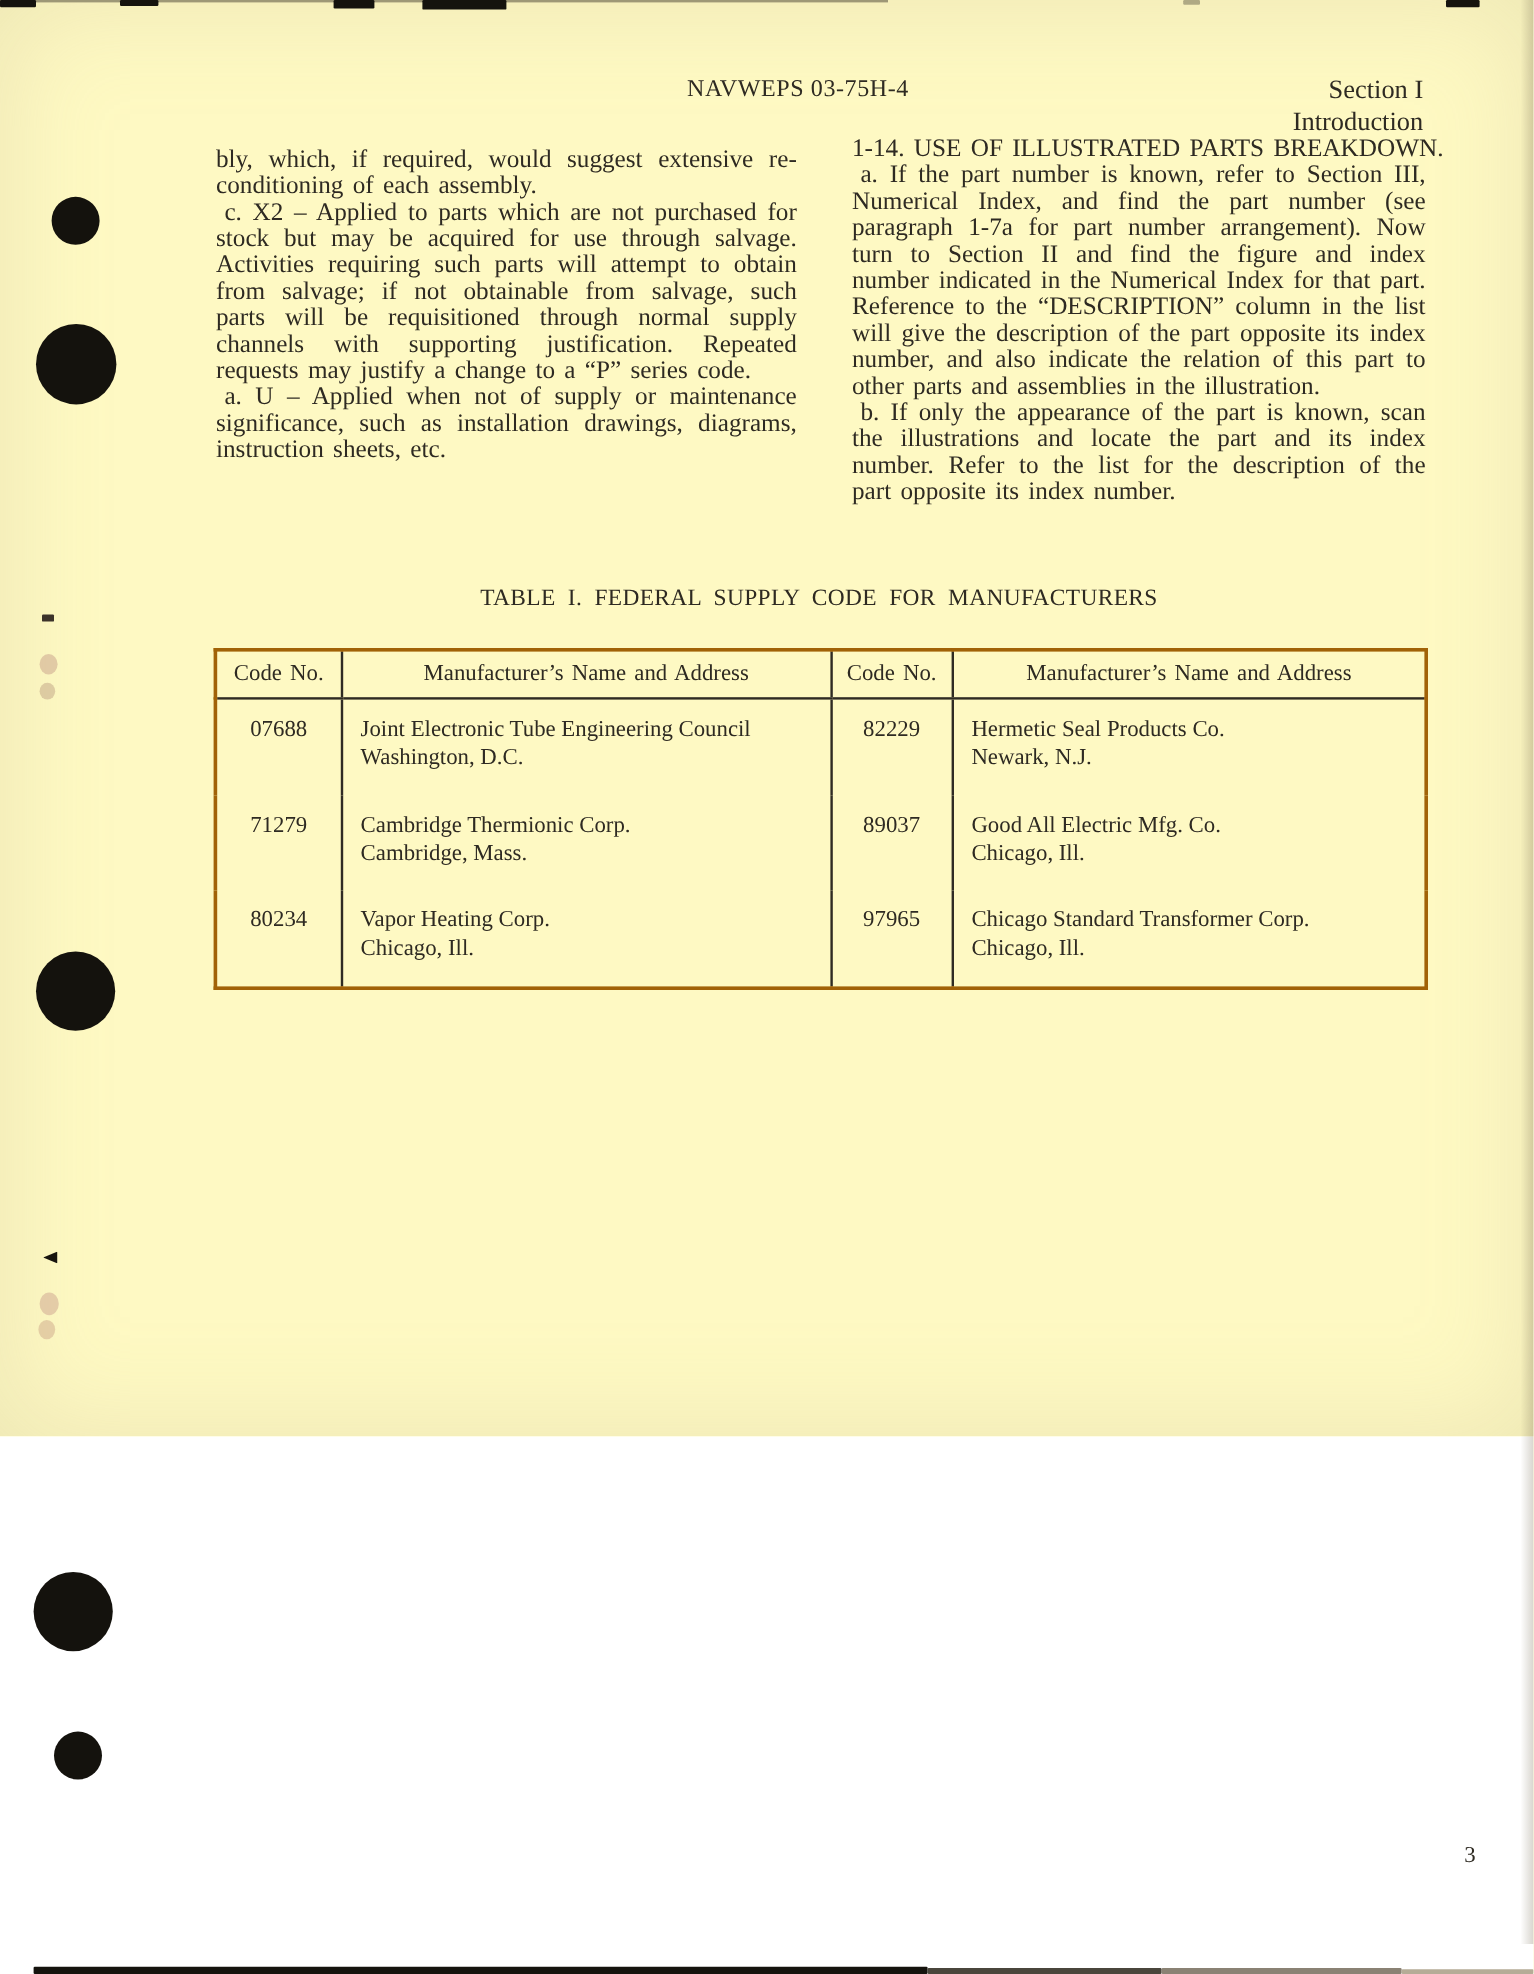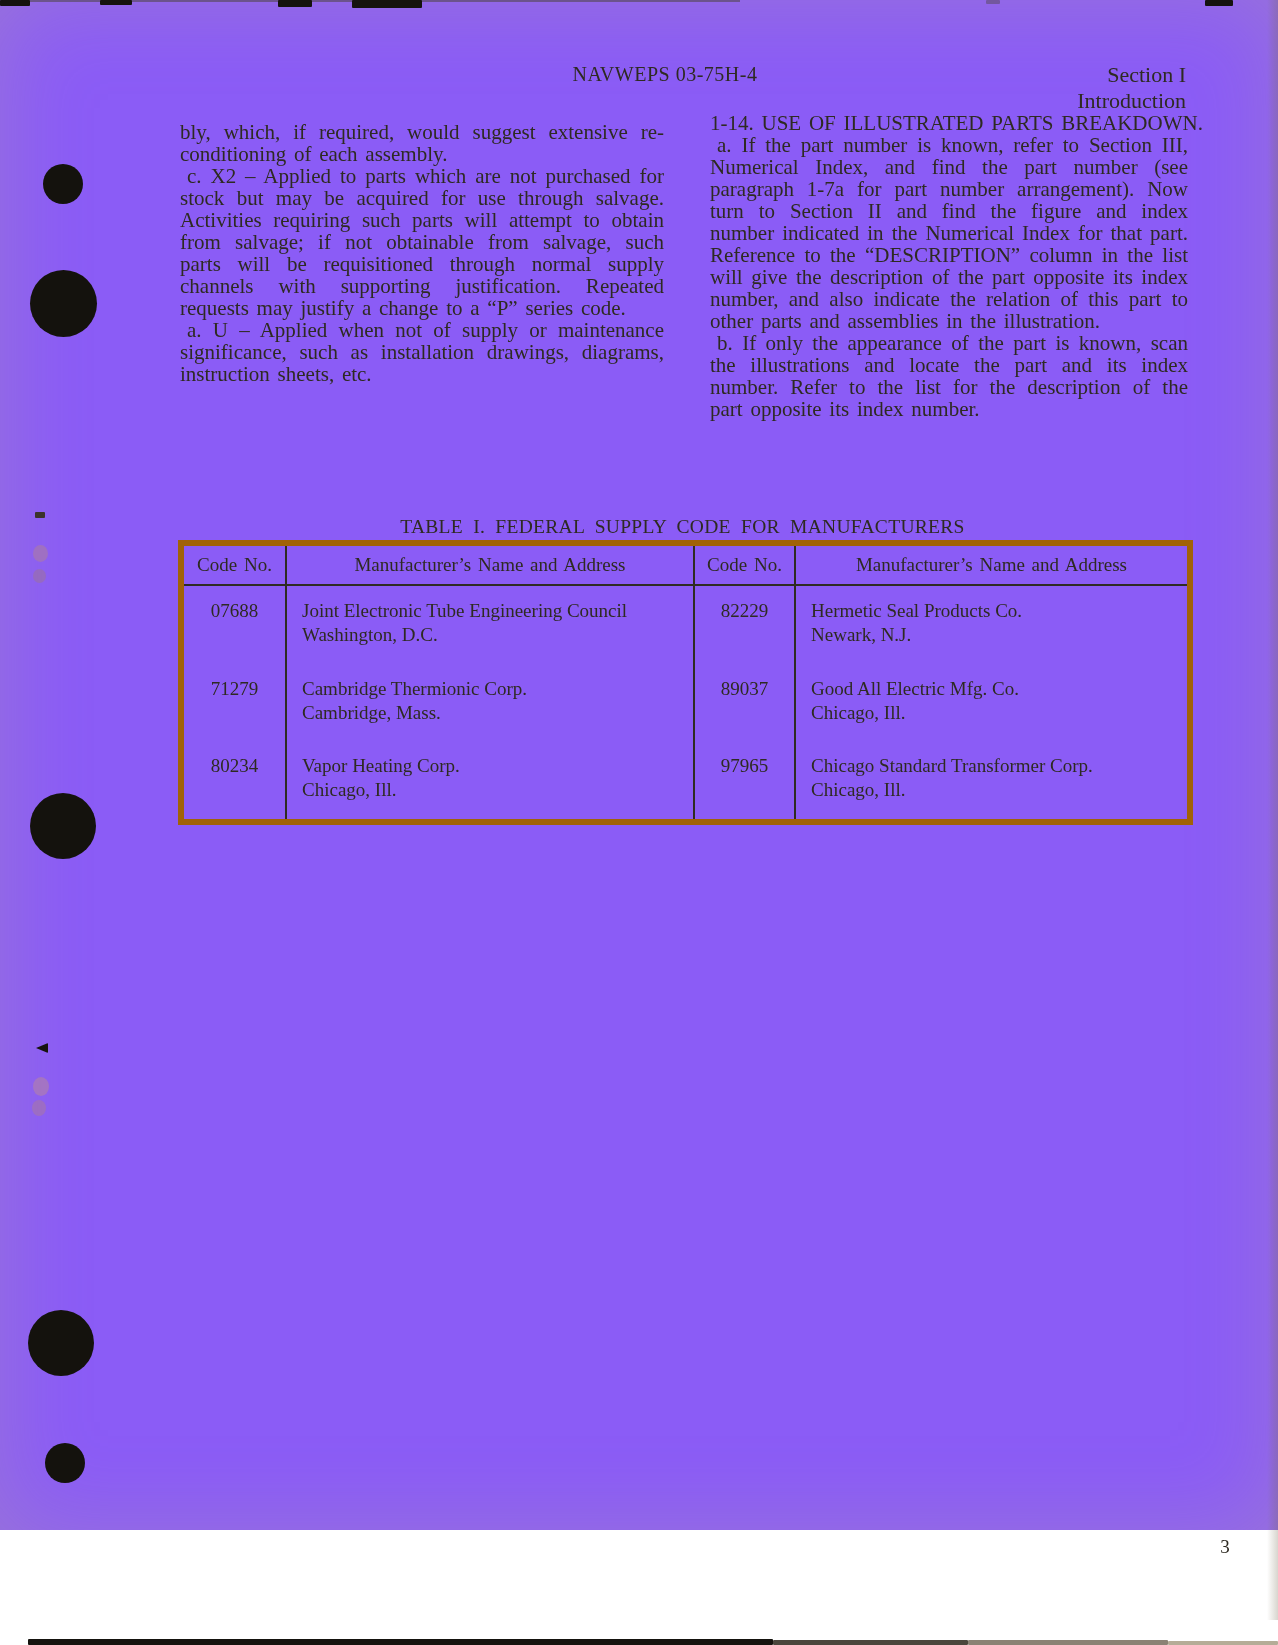--- a/index.html
+++ b/index.html
@@ -2,22 +2,22 @@
 <html><head>
 <meta charset="utf-8">
 <style>
   html, body { margin:0; padding:0; }
   body {
     width:1278px; height:1645px;
     font-family:"Liberation Serif", serif;
     overflow:hidden;
   }
   #page {
-    position:relative; width:1278px; height:1530px;
-    background:#8b5cf6;
+    position:relative; width:1278px; height:1197px;
+    background:#fef9c3;
     color:#2e2a22;
     box-shadow: inset 0 0 90px rgba(190,178,140,0.28);
   }
   
   .dot { position:absolute; background:#14120d; border-radius:50%; }
   .edge-mark { position:absolute; background:#15130e; border-radius:1px; }
   .smudge { position:absolute; border-radius:50%; }
   .right-edge {
     position:absolute; top:0; right:0; width:11px; height:1620px;
     background:linear-gradient(to right, rgba(0,0,0,0), rgba(115,105,80,0.28));
@@ -42,30 +42,30 @@
   .col p { margin:0; text-align:justify; word-spacing:2.5px; }
   .indent { text-indent:7px; }
   .p-c  { margin-top:26px; }
   .h-113 { margin-top:14px; text-align:left !important; }
   .p-a  { margin-top:13px; }
   .h-114 { white-space:nowrap; text-align:left !important; }
   .p-ra { margin-top:23px; }
   .p-rb { margin-top:15px; }
   
   .table-title {
-    position:absolute; left:178px; top:516px; width:1009px;
+    position:absolute; left:178px; top:488px; width:1009px;
     text-align:center; font-size:19.5px; word-spacing:5px; letter-spacing:0.3px;
     white-space:nowrap;
   }
   table.manu {
     position:absolute; left:178px; top:540px; width:1009px; height:285px;
     border-collapse:collapse; table-layout:fixed;
     font-size:19px;
   }
-  table.manu { border:6px solid #a16207; }
+  table.manu { border:3px solid #a16207; }
   table.manu th {
     font-weight:normal; font-size:19px; height:36px;
     border-bottom:2px solid #2f2b23; text-align:center; vertical-align:middle;
     word-spacing:2px;
   }
   table.manu th + th, table.manu td + td { border-left:2px solid #2f2b23; }
   table.manu td {
     vertical-align:top; padding-top:13px; height:62px; line-height:24px;
   }
   td.code-cell { text-align:center; }

